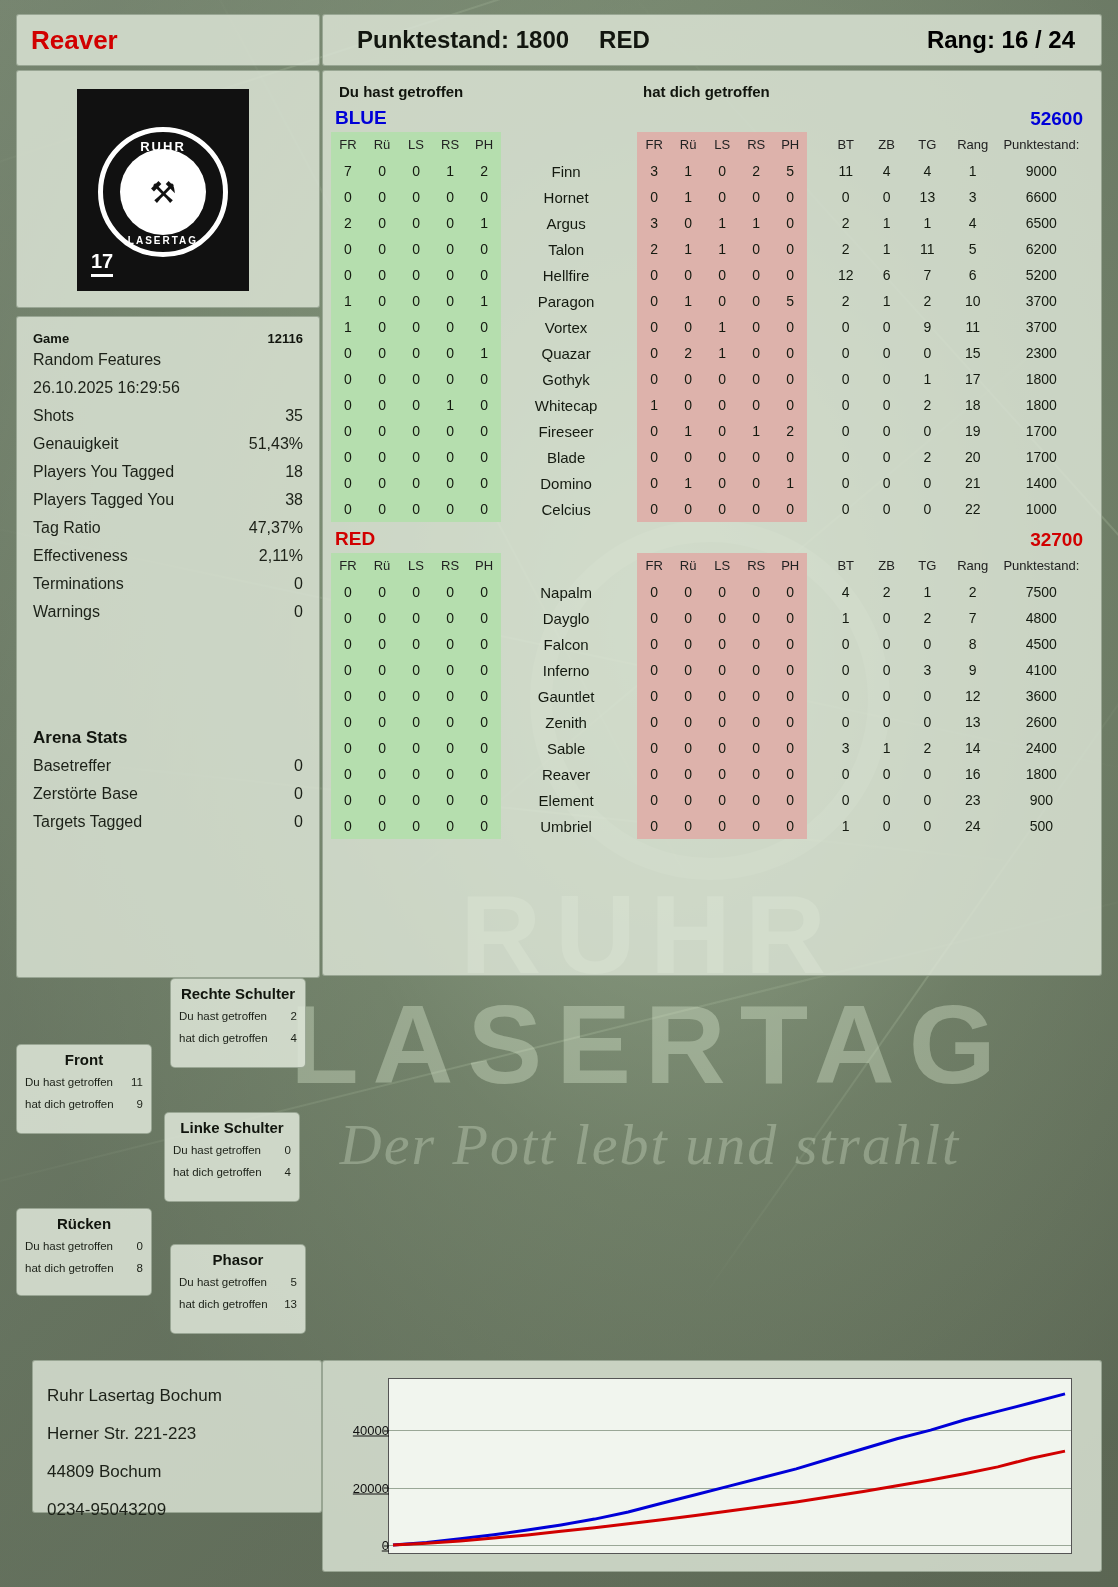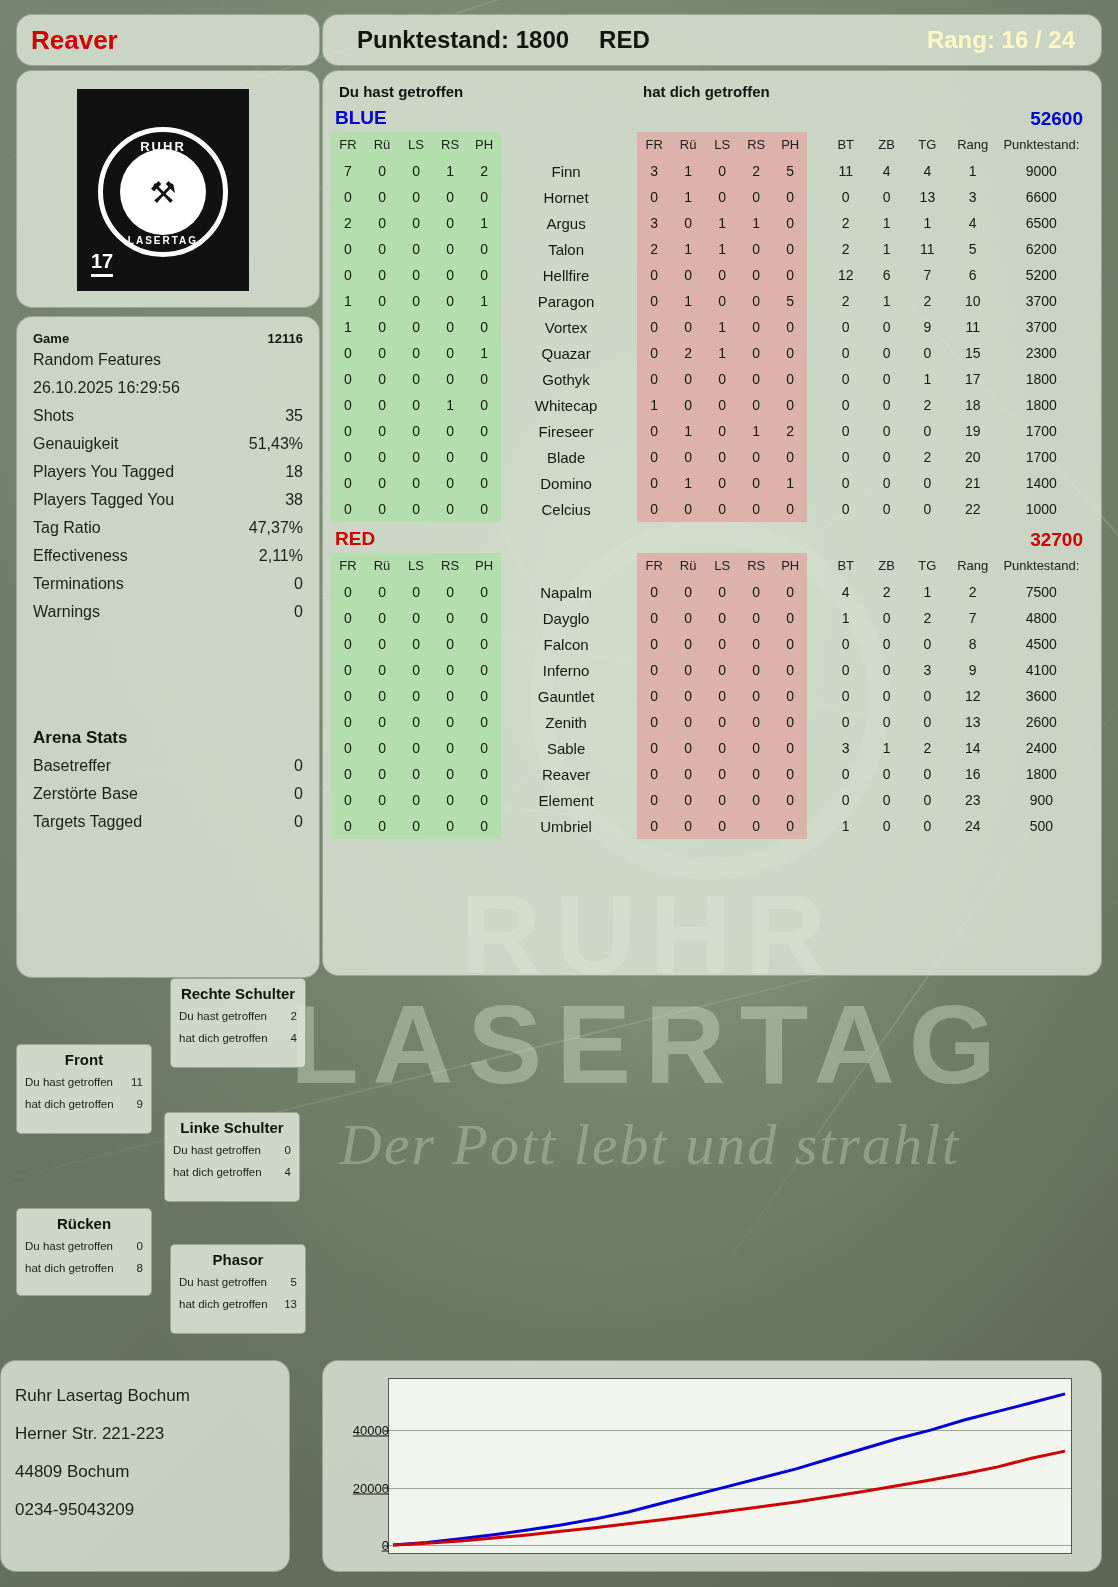--- a/index.html
+++ b/index.html
@@ -33,38 +33,38 @@
   #watermark .w2 { font-size:58px; font-family:"Liberation Serif", serif; font-style:italic; letter-spacing:2px; line-height:90px; color:rgba(225,240,215,0.30);}
   #wmcircle {
     position:absolute; left:530px; top:520px; width:360px; height:360px;
     border:22px solid rgba(225,240,215,0.18); border-radius:50%;
   }
 
   .panel {
     position:absolute;
     background:rgba(222,231,216,0.82);
     border:1px solid rgba(120,135,115,0.6);
-    border-radius:16px;
+    border-radius:3px;
   }
 
   
   #header-left {
     left:16px; top:14px; width:304px; height:52px;
     display:flex; align-items:center; padding-left:14px;
   }
   #player-name {
     color:#d10000; font-size:26px; font-weight:bold;
   }
   #header-main {
     left:322px; top:14px; width:780px; height:52px;
     display:flex; align-items:center;
   }
   #score-label { font-size:24px; font-weight:bold; color:#12160f; margin-left:34px; }
   #team-label { font-size:24px; font-weight:bold; color:#12160f; margin-left:30px; }
-  #rank-label { font-size:24px; font-weight:bold; color:#fef9c3; margin-left:auto; margin-right:26px; }
+  #rank-label { font-size:24px; font-weight:bold; color:#000000; margin-left:auto; margin-right:26px; }
 
   
   #avatar-panel { left:16px; top:70px; width:304px; height:238px; }
   #avatar {
     position:absolute; left:60px; top:18px; width:172px; height:202px;
     background:#111; display:flex; flex-direction:column; align-items:center; justify-content:center;
   }
   #logo-ring {
     width:130px; height:130px; border-radius:50%;
     border:5px solid #fff; position:relative; margin-top:4px;
@@ -123,21 +123,21 @@
   .zone { position:absolute; background:rgba(222,231,216,0.86); border:1px solid rgba(120,135,115,0.6); border-radius:5px; }
   .zone .zt { text-align:center; font-size:15px; font-weight:bold; color:#11150e; padding:6px 0 3px; }
   .zone .zr { display:flex; justify-content:space-between; font-size:11.5px; color:#1c2118; padding:5px 8px; }
   #zone-rs { left:170px; top:978px; width:136px; height:90px; }
   #zone-front { left:16px; top:1044px; width:136px; height:90px; }
   #zone-ls { left:164px; top:1112px; width:136px; height:90px; }
   #zone-back { left:16px; top:1208px; width:136px; height:88px; }
   #zone-phasor { left:170px; top:1244px; width:136px; height:90px; }
 
   
-  #address { left:0; top:1360px; width:290px; height:212px; padding:16px 14px; }
+  #address { left:32px; top:1360px; width:290px; height:153px; padding:16px 14px; }
   #address div { font-size:17px; color:#1c2118; padding:9px 0; }
 
   
   #chart-panel { left:322px; top:1360px; width:780px; height:212px; padding:10px; }
   #plot { position:absolute; left:388px; top:1378px; width:684px; height:176px; background:rgba(245,248,243,0.9); border:1px solid #555; }
   .ytick { position:absolute; right:100%; transform:translateY(-50%); font-size:13px; color:#111; white-space:nowrap;text-decoration:underline; }
   .ytick:after { content:""; position:absolute; right:0; top:50%; width:5px; height:1px; background:#111; }
   .gridline { position:absolute; left:0; right:0; height:1px; background:#9aa797; }
 </style>
 </head>

